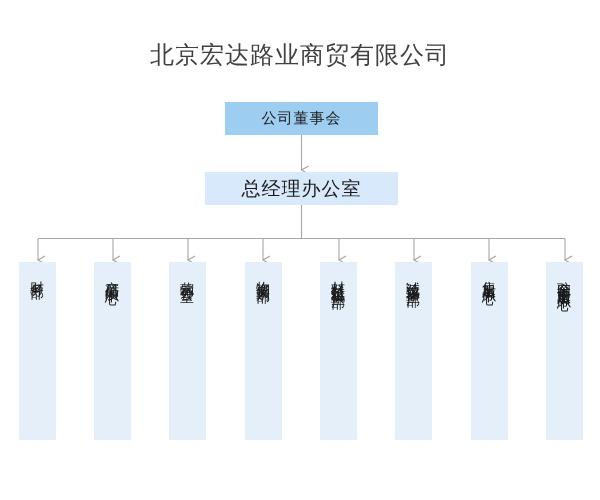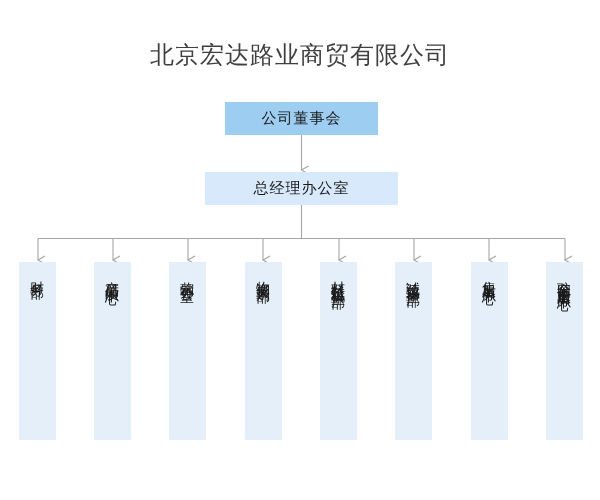--- a/index.html
+++ b/index.html
@@ -48,21 +48,21 @@
     font-size: 15px;
     letter-spacing: 1px;
     align-items: center;
   }
   #node-gm {
     left: 205px;
     top: 172px;
     width: 193px;
     height: 33px;
     background: #d7e9fa;
-    font-size: 15px;
+    font-size: 19px;
     letter-spacing: 1px;
   }
   .dept-box {
     position: absolute;
     top: 262px;
     width: 37px;
     height: 178px;
     background: #e4eff9;
     box-sizing: border-box;
     display: flex;

